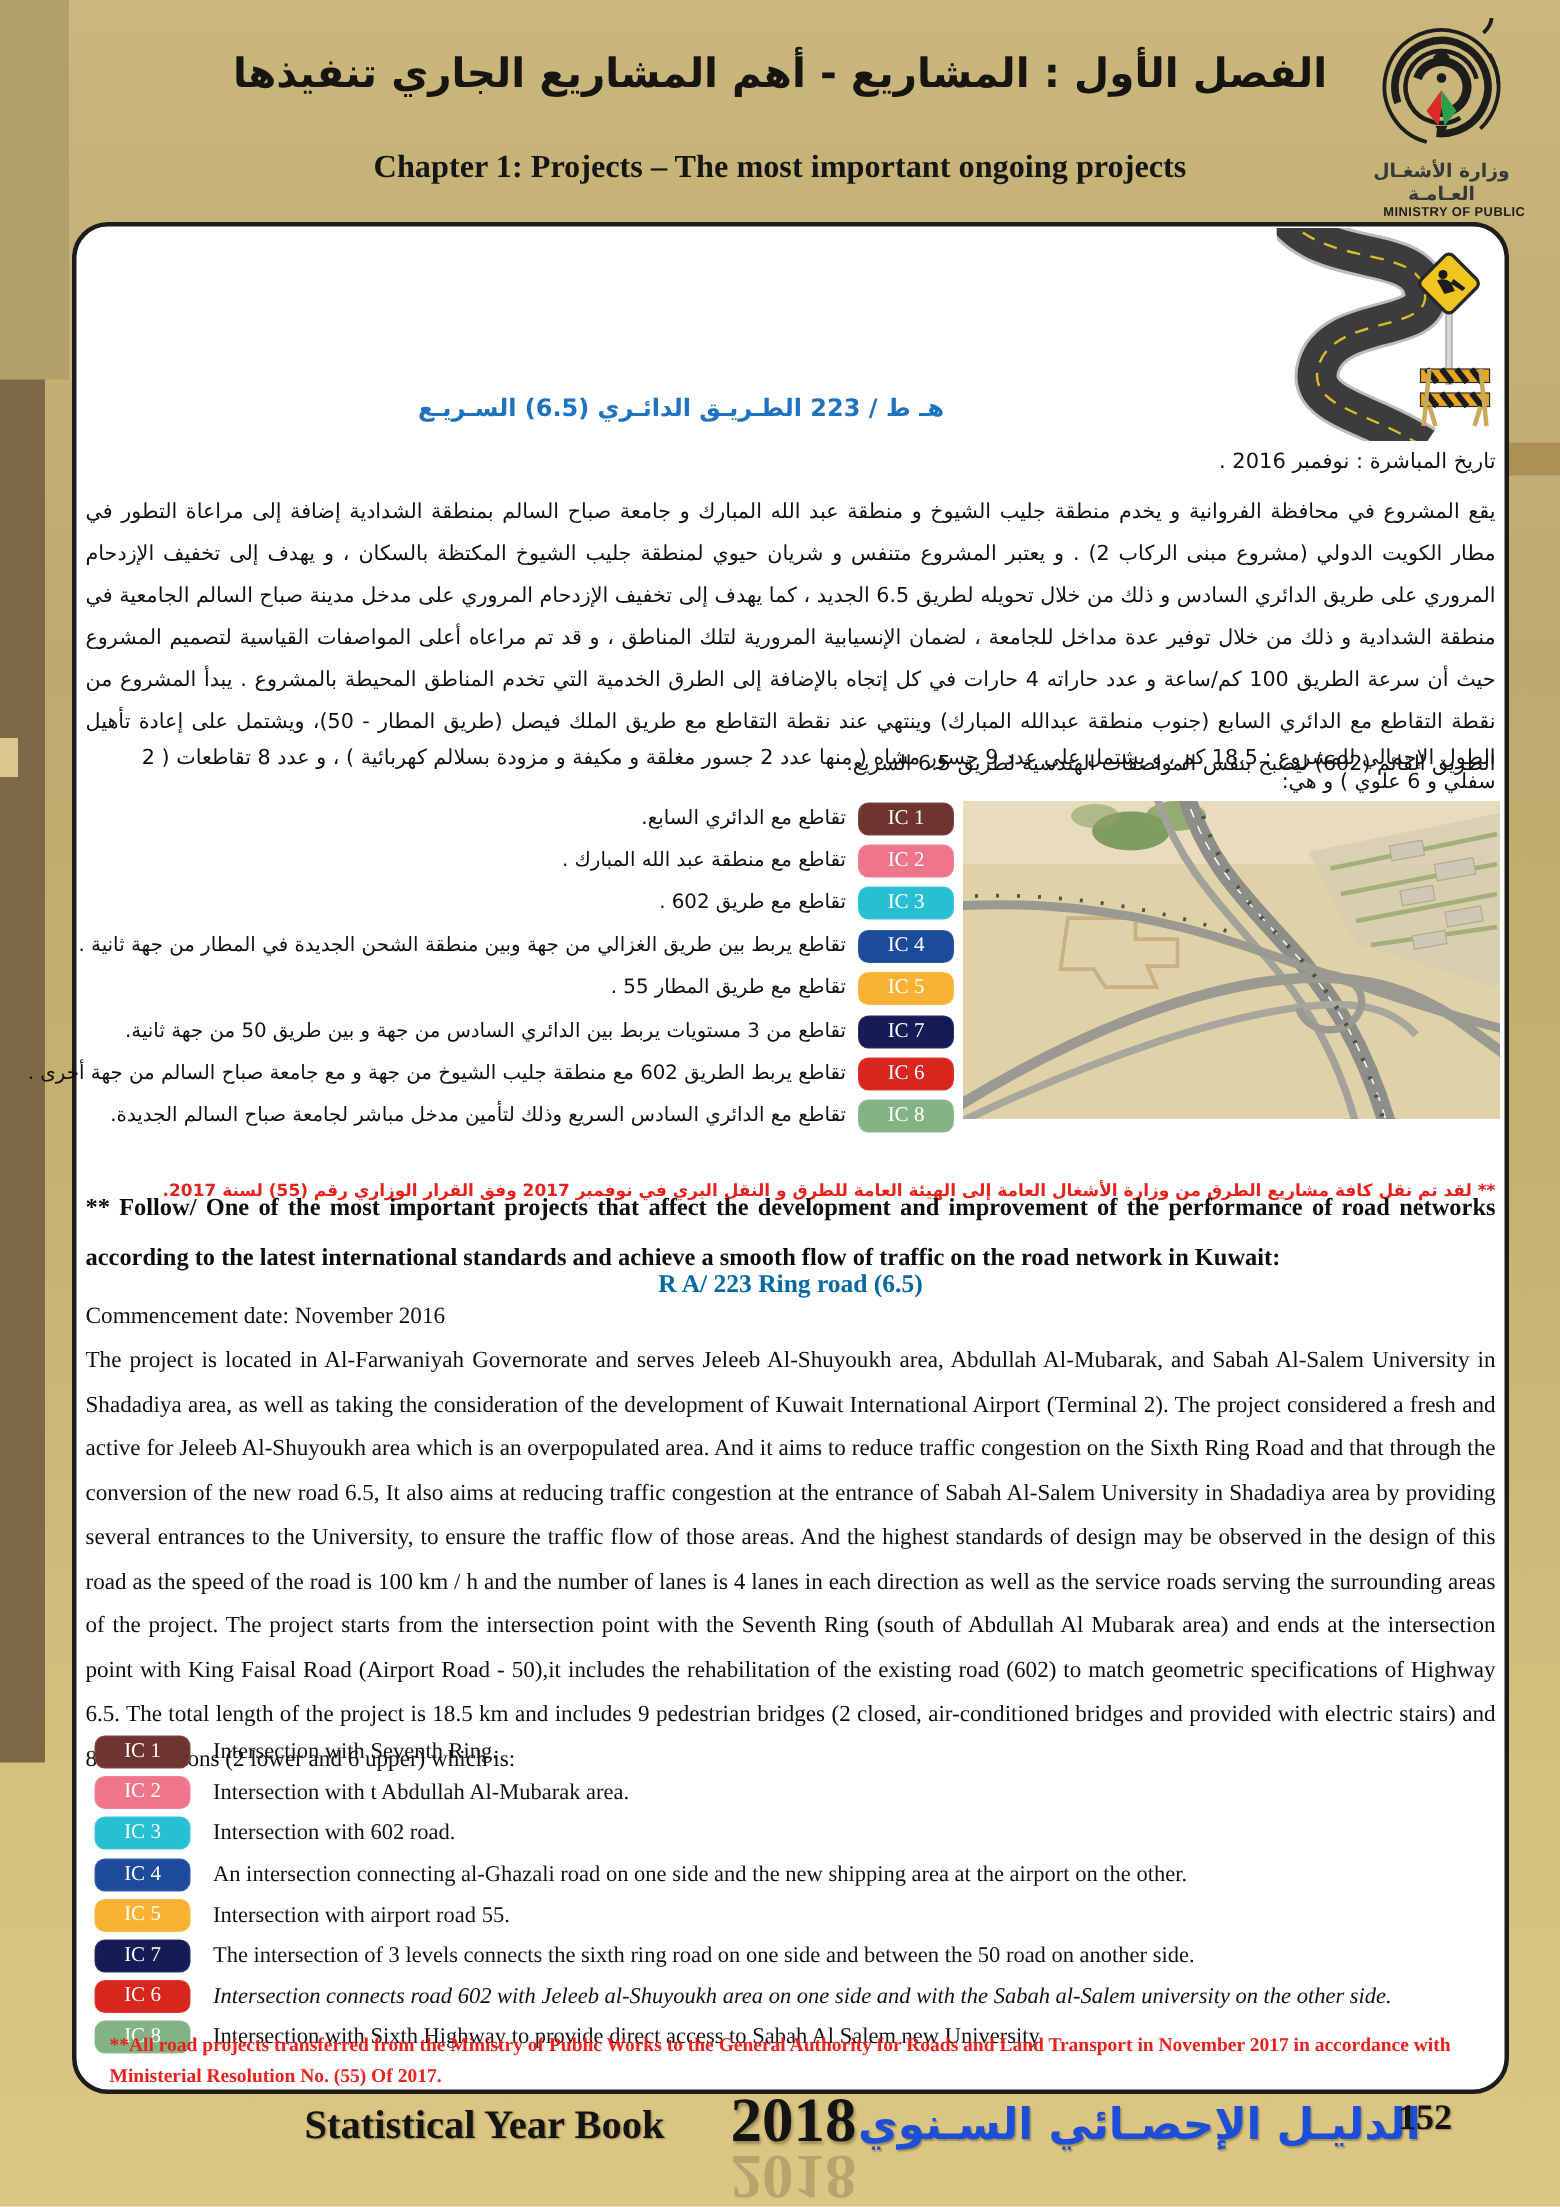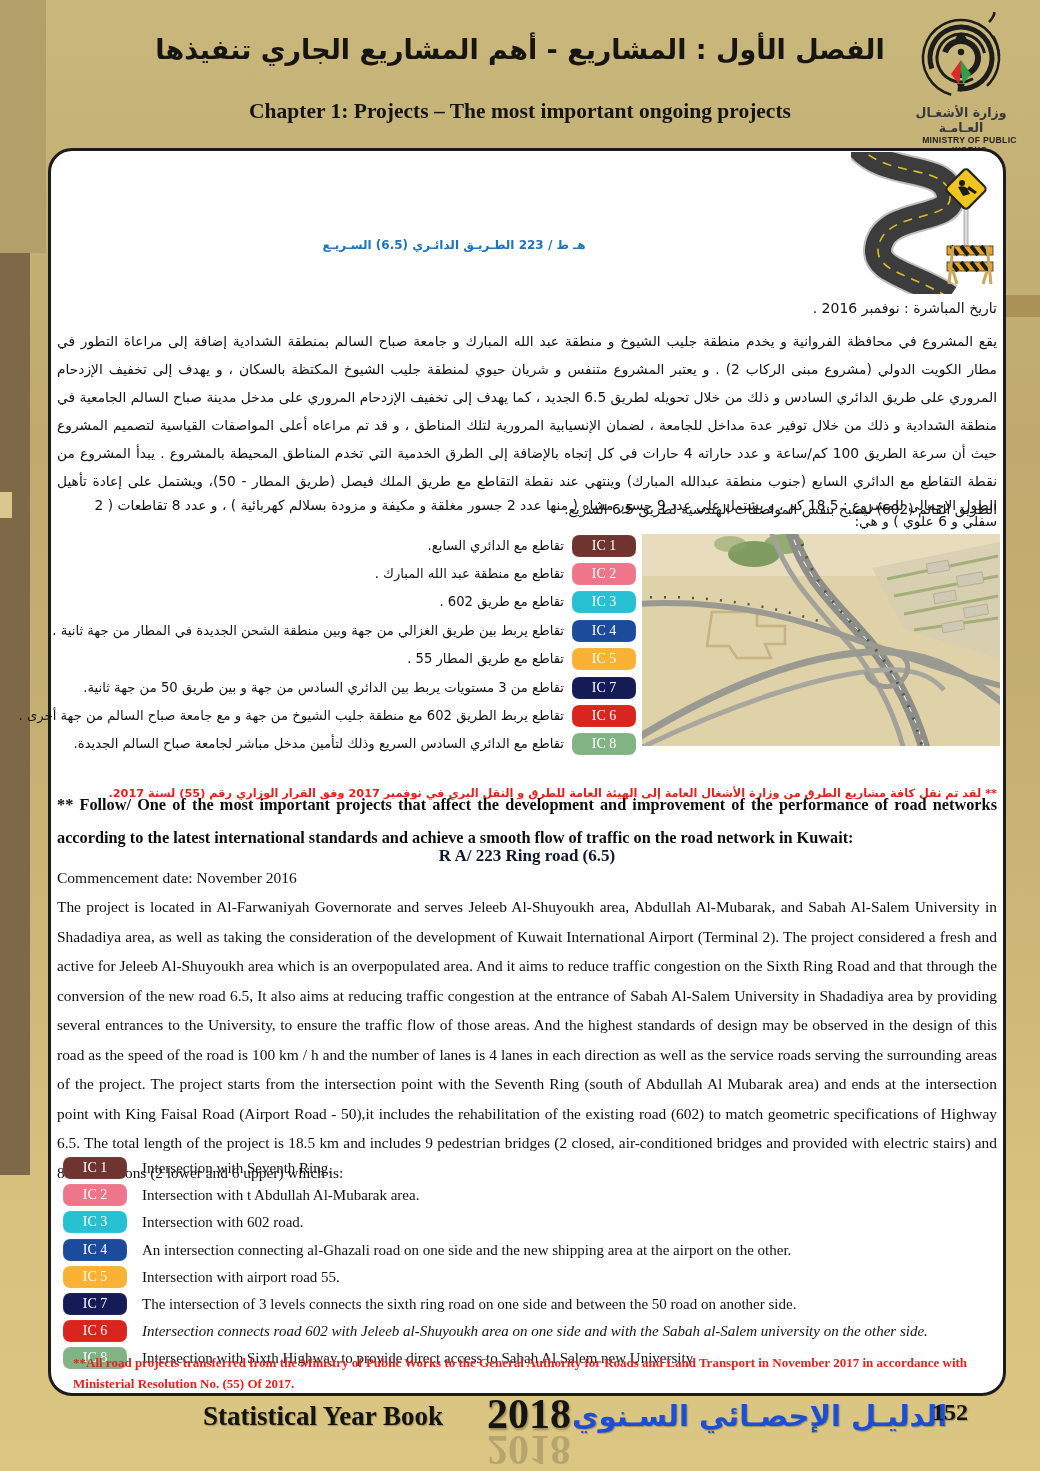--- a/index.html
+++ b/index.html
@@ -29,22 +29,22 @@
   
   .main-box { left:48px; top:148px; width:958px; height:1248px; background:#ffffff;
       border:3px solid #1c1c1c; border-radius:24px; }
 
   .road-illu { left:851px; top:152px; width:150px; height:142px; overflow:hidden; border-top-right-radius:20px; }
 
   .ar { font-family:"DejaVu Sans", sans-serif; direction:rtl; }
   .ar-intro { left:60px; top:160px; width:788px; font-weight:bold; font-size:14.6px; color:#131313; }
   .ar-intro .l1 { text-align:right; line-height:24px; }
   .ar-intro .l2 { text-align:center; line-height:24px; margin-top:19px; }
-  .ar-proj-title { left:60px; top:238px; width:788px; text-align:center;
-      font-weight:bold; font-size:12px; }
+  .ar-proj-title { left:60px; top:262px; width:788px; text-align:center;
+      font-weight:bold; font-size:16px; }
   .ar-date { left:57px; top:300px; width:940px; text-align:right; font-size:14px; color:#111; }
   .ar-para { left:57px; top:327px; width:940px; font-size:13.8px; line-height:28px;
       text-align:justify; color:#111; }
   .ar-len  { left:57px; top:497px; width:940px; text-align:right; font-size:13.8px; color:#111; }
 
   
   .badge { width:64px; height:22px; border-radius:7px; color:#fff; text-align:center;
       font-family:"Liberation Serif", serif; font-size:14px; line-height:21px; 
       box-shadow:inset 0 0 1px rgba(255,255,255,.5); }
   .ic-ar-label { font-family:"DejaVu Sans", sans-serif; direction:rtl; white-space:nowrap;
@@ -190,21 +190,21 @@
       <path d="M 226,118 c 30,-10 48,10 36,26 c -10,14 -34,10 -38,-6" stroke="#9a9a92" stroke-width="5"></path>
       <path d="M 160,10 C 172,48 192,72 222,102 C 250,132 268,168 280,212" stroke="#4d5743" stroke-width="3" stroke-dasharray="2 11"></path>
       <path d="M -6,64 C 60,60 126,70 186,90" stroke="#4d5743" stroke-width="2.5" stroke-dasharray="2 12"></path>
     </g>
   </svg>
 </div>
 
 <div class="abs ar-footnote" style="color: rgb(232, 33, 29);">** لقد تم نقل كافة مشاريع الطرق من وزارة الأشغال العامة إلى الهيئة العامة للطرق و النقل البري في نوفمبر 2017 وفق القرار الوزاري رقم (55) لسنة 2017.</div>
 
 <div class="abs en-intro">** Follow/ One of the most important projects that affect the development and improvement of the performance of road networks according to the latest international standards and achieve a smooth flow of traffic on the road network in Kuwait:</div>
-<div class="abs en-proj-title" style="color: #0f172a;">R A/ 223 Ring road (6.5)</div>
+<div class="abs en-proj-title" style="color: #0369a1;">R A/ 223 Ring road (6.5)</div>
 <div class="abs en-date">Commencement date: November 2016</div>
 <div class="abs en-para">The project is located in Al-Farwaniyah Governorate and serves Jeleeb Al-Shuyoukh area, Abdullah Al-Mubarak, and Sabah Al-Salem University in Shadadiya area, as well as taking the consideration of the development of Kuwait International Airport (Terminal 2). The project considered a fresh and active for Jeleeb Al-Shuyoukh area which is an overpopulated area. And it aims to reduce traffic congestion on the Sixth Ring Road and that through the conversion of the new road 6.5, It also aims at reducing traffic congestion at the entrance of Sabah Al-Salem University in Shadadiya area by providing several entrances to the University, to ensure the traffic flow of those areas. And the highest standards of design may be observed in the design of this road as the speed of the road is 100 km / h and the number of lanes is 4 lanes in each direction as well as the service roads serving the surrounding areas of the project. The project starts from the intersection point with the Seventh Ring (south of Abdullah Al Mubarak area) and ends at the intersection point with King Faisal Road (Airport Road - 50),it includes the rehabilitation of the existing road (602) to match geometric specifications of Highway 6.5. The total length of the project is 18.5 km and includes 9 pedestrian bridges (2 closed, air-conditioned bridges and provided with electric stairs) and 8 intersections (2 lower and 6 upper) which is:</div>
 
 <div class="abs badge" style="left: 63px; top: 1157px; background-color: rgb(111, 52, 48);">IC 1</div>
 <div class="abs ic-en-label" style="left:142px; top:1157px;">Intersection with Seventh Ring.</div>
 <div class="abs badge" style="left: 63px; top: 1184px; background-color: rgb(239, 117, 139);">IC 2</div>
 <div class="abs ic-en-label" style="left:142px; top:1184px;">Intersection with t Abdullah Al-Mubarak area.</div>
 <div class="abs badge" style="left: 63px; top: 1211px; background-color: rgb(39, 192, 211);">IC 3</div>
 <div class="abs ic-en-label" style="left:142px; top:1211px;">Intersection with 602 road.</div>
 <div class="abs badge" style="left: 63px; top: 1239px; background-color: rgb(28, 75, 156);">IC 4</div>

